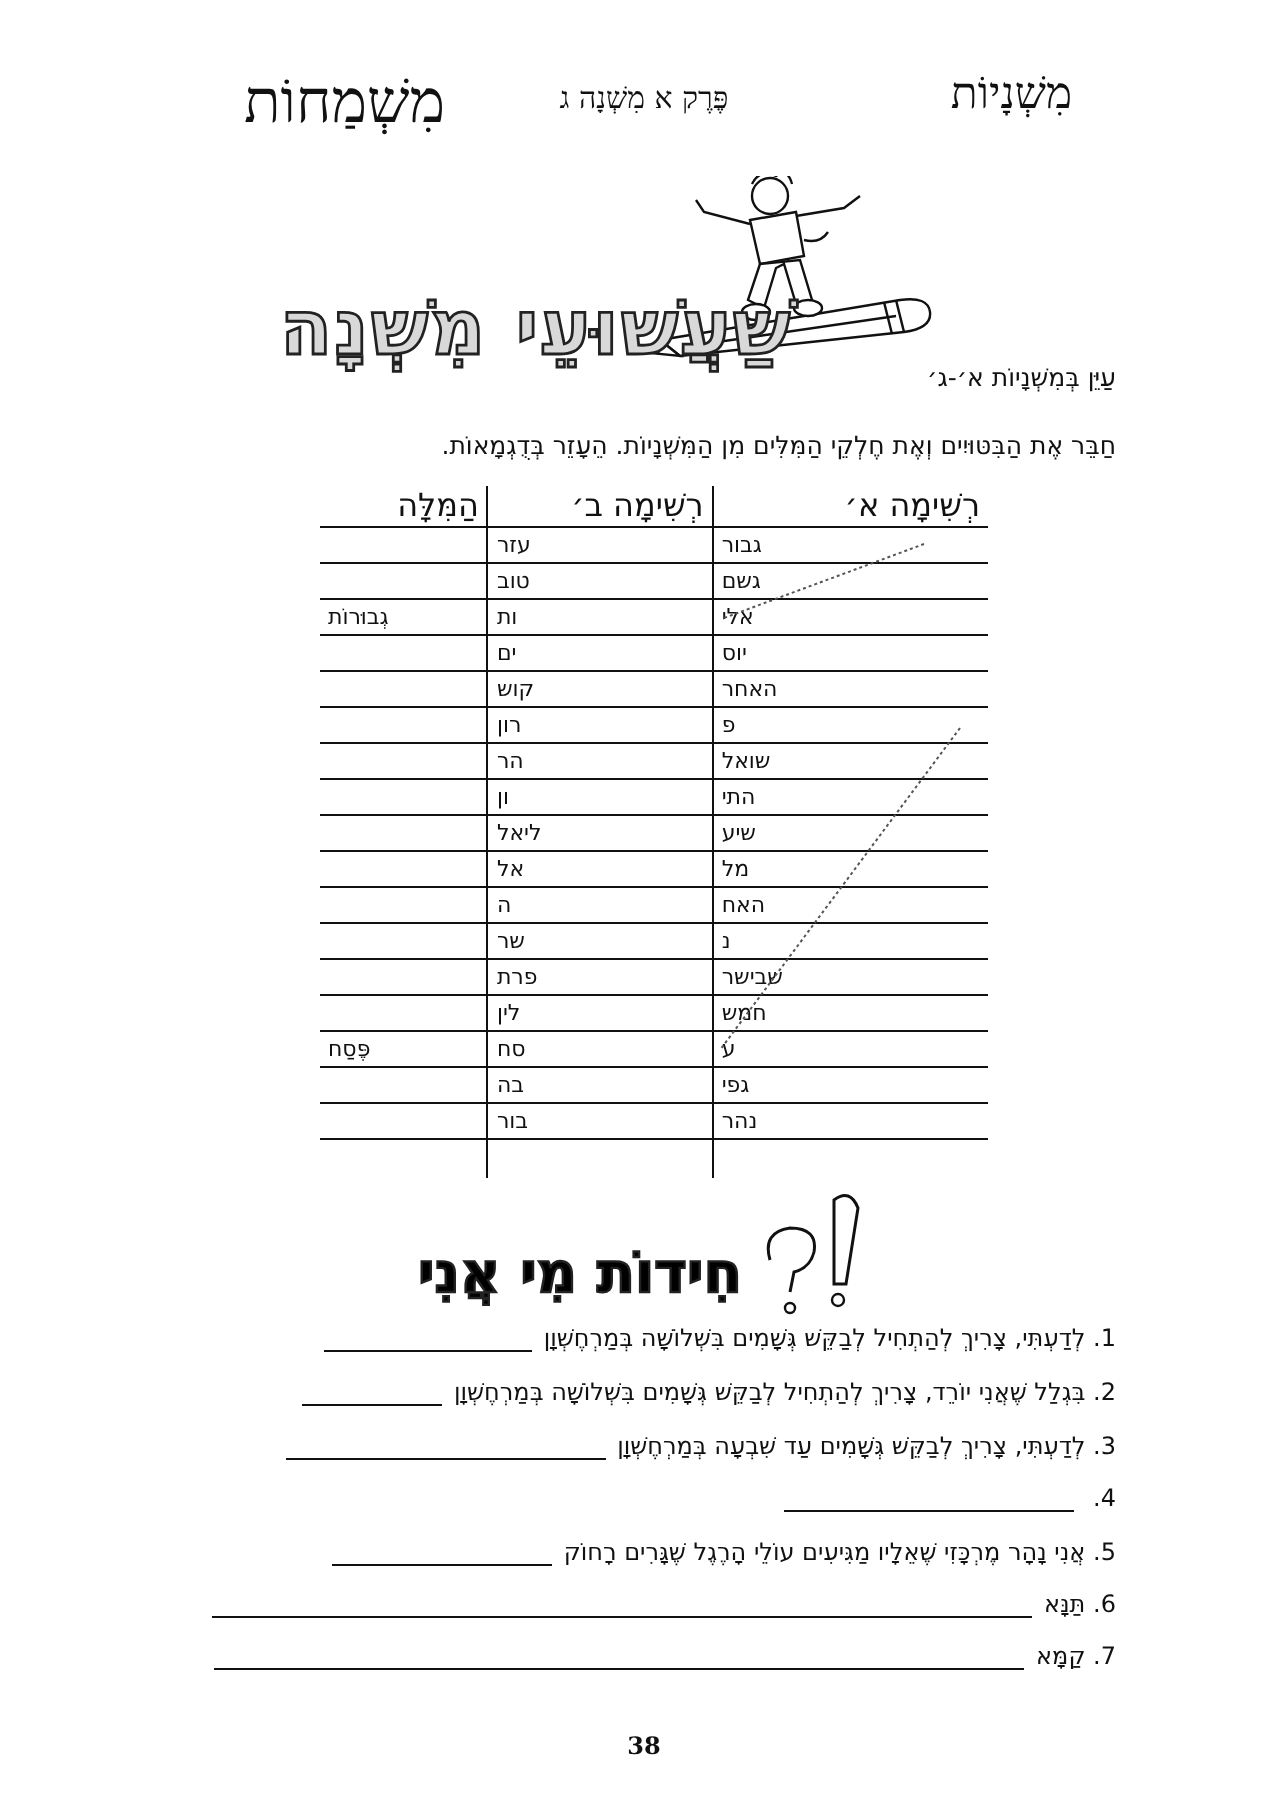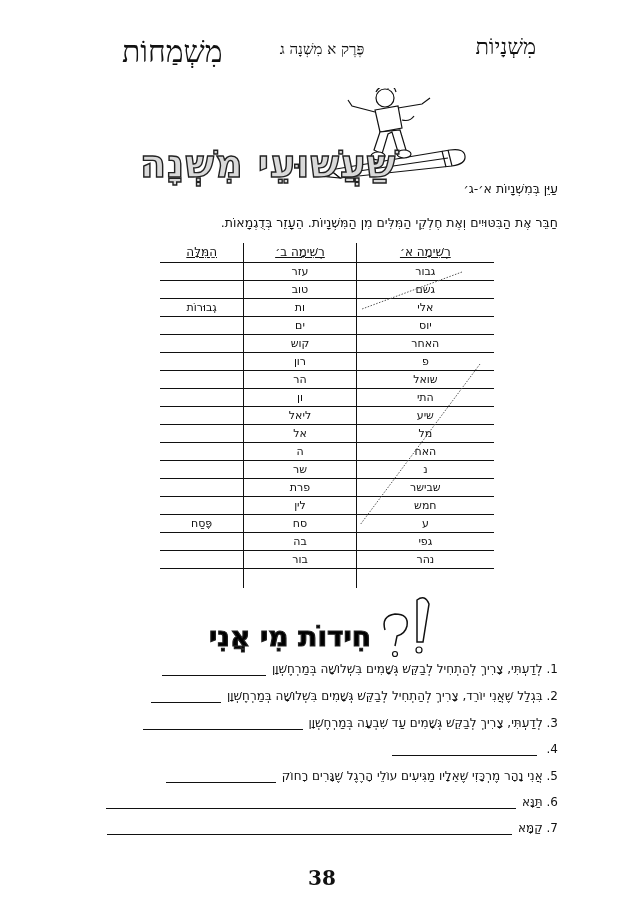--- a/index.html
+++ b/index.html
@@ -9,33 +9,33 @@
   #hdr-right { right:108px; font-size:22px; }
   #hdr-center { left:0; width:644px; text-align:center; top:40px; font-size:15px; }
   #hdr-left { left:122px; font-size:30px; }
   #banner { left:130px; top:88px; width:360px; height:95px; }
   .banner-title { position:absolute; left:10px; top:38px; font-size:38px; font-family:"DejaVu Sans", sans-serif; font-weight:bold; color:#d9d9d9; -webkit-text-stroke:1.4px #222; direction:rtl; letter-spacing:1px;margin-top:16px; }
   .sub { direction:rtl; font-family:"DejaVu Sans", sans-serif; font-size:12.5px; white-space:nowrap; }
   #subtitle { right:86px; top:181px;margin-left:24px; }
   #instructions { right:86px; top:215px; }
   #table { left:160px; top:243px; width:334px; }
   table { border-collapse:collapse; width:334px; direction:rtl; font-family:"DejaVu Sans", sans-serif; font-size:11px; }
-  th { font-weight:normal; padding:0 4px 1px 4px; height:18px; border-bottom:1.5px solid #111; text-decoration:underline; font-size:12px; }
-  td { text-align:center; padding:0 4px; height:17px; border-bottom:1.5px solid #111; }
+  th { font-weight:normal; text-align:right; padding:0 4px 1px 4px; height:18px; border-bottom:1.5px solid #111; font-size:16px; }
+  td { text-align:left; padding:0 4px; height:17px; border-bottom:1.5px solid #111; }
   th.c1, td.c1 { width:133px; }
   th.c2, td.c2 { width:106px; border-left:1.5px solid #111; border-right:1.5px solid #111; }
   th.c3, td.c3 { width:77px; }
   tr.last td { border-bottom:none; height:19px; }
   #lines { left:0; top:0; width:644px; height:903px; pointer-events:none; }
   #riddle-title { left:205px; top:590px; width:240px; height:70px; }
   .rt-text { position:absolute; left:4px; top:30px; font-size:28px; font-family:"DejaVu Sans", sans-serif; font-weight:bold; color:#000000; -webkit-text-stroke:1.2px #222; direction:rtl; white-space:nowrap; }
   .riddles { right:86px; width:470px; }
   .riddle { position:absolute; right:0; direction:rtl; font-family:"DejaVu Sans", sans-serif; font-size:12px; white-space:nowrap; display:flex; align-items:flex-end; }
   .riddle .blank { display:inline-block; border-bottom:1.3px solid #111; height:10px; margin-right:6px; }
-  #page-number { left:0; width:644px; text-align:center; top:866px; font-family:"DejaVu Serif", serif; font-weight:bold; font-size:20px; }
+  #page-number { left:0; width:644px; text-align:center; top:866px; font-family:"DejaVu Serif", serif; font-weight:bold; font-size:12px; }
 </style>
 </head>
 <body>
 
 <div class="abs hdr" id="hdr-right">מִשְׁנָיוֹת</div>
 <div class="abs hdr" id="hdr-center">פֶּרֶק א מִשְׁנָה ג</div>
 <div class="abs hdr" id="hdr-left">מִשְׁמַחוֹת</div>
 
 <div class="abs" id="banner">
   <svg width="360" height="95" viewBox="0 0 360 95" style="position:absolute;left:0;top:0">

